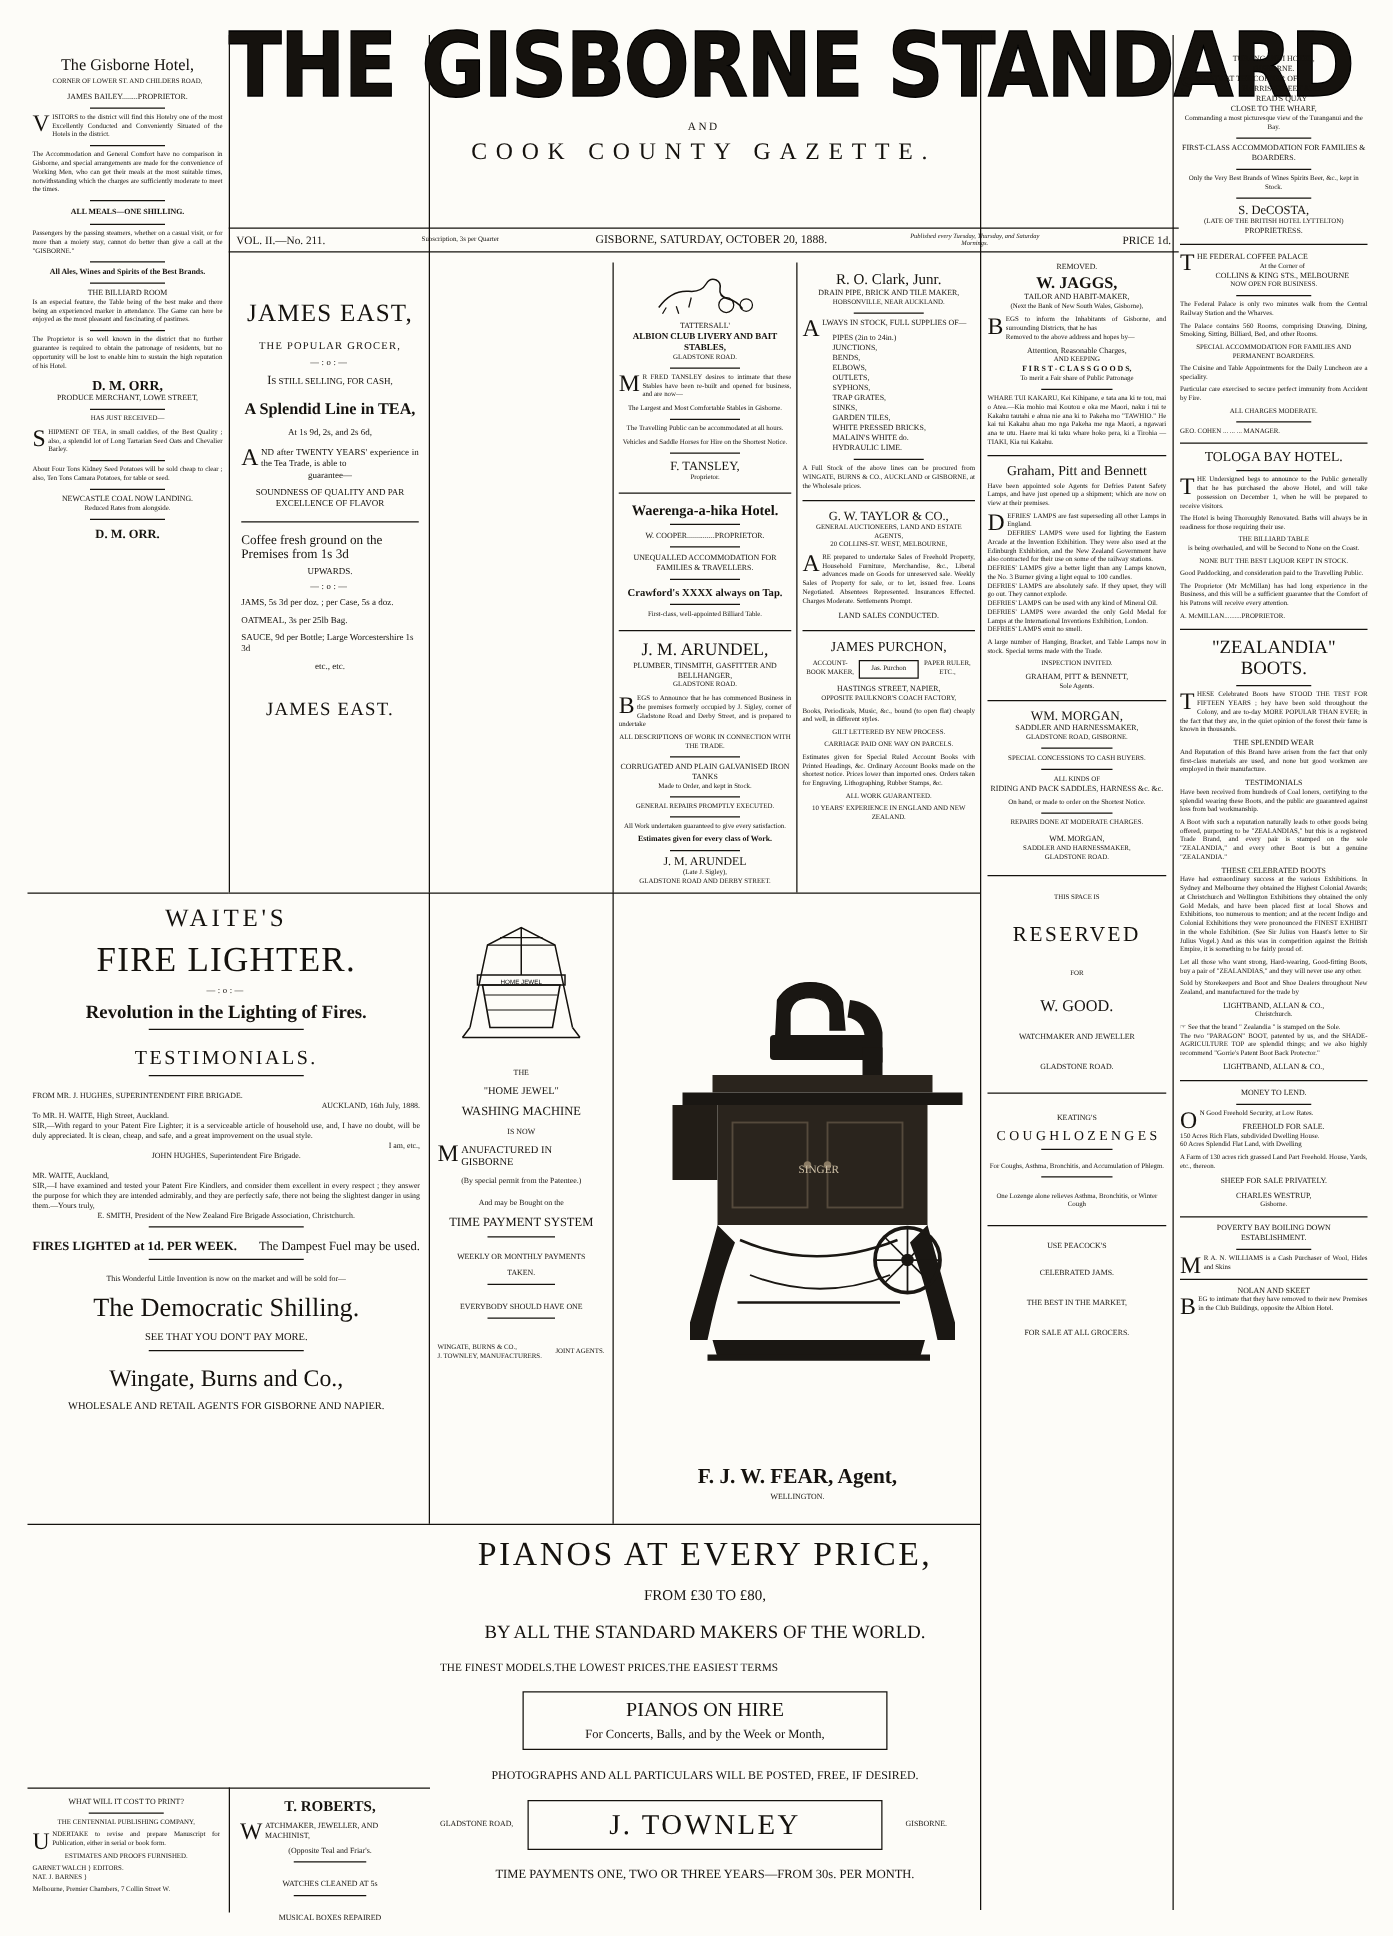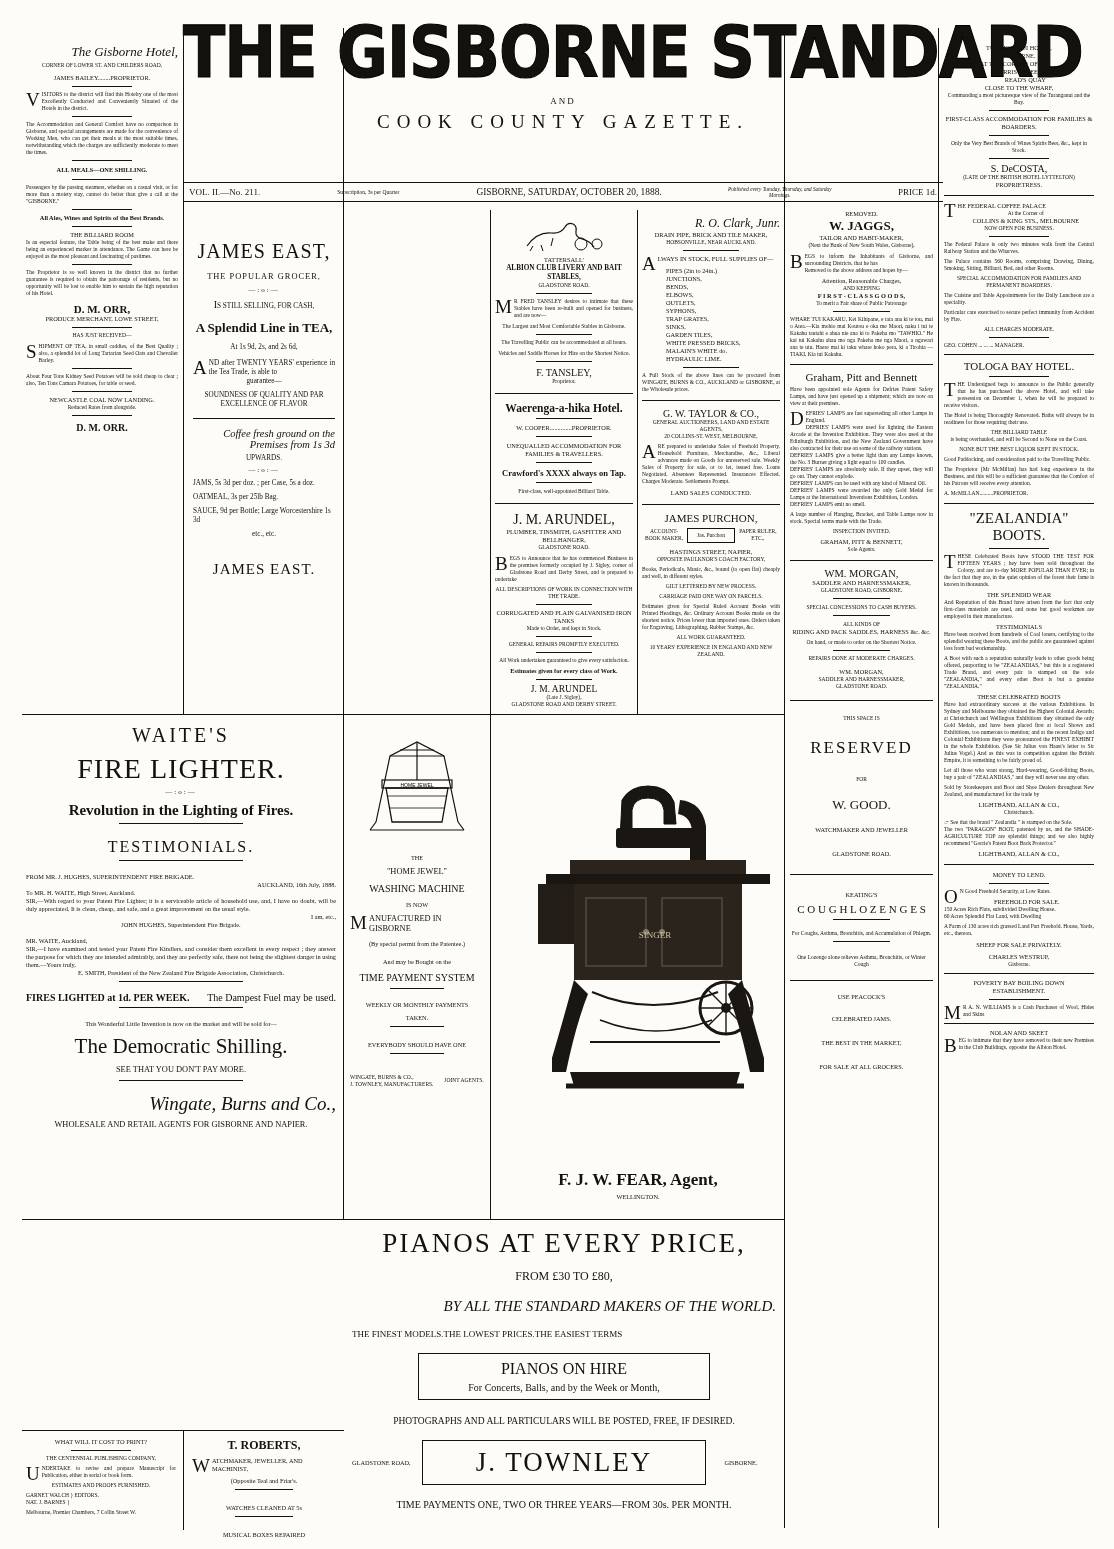--- a/index.html
+++ b/index.html
@@ -10,21 +10,21 @@
     position:relative;
     overflow:hidden;
     background:#fdfcf8;
   }
   .page{position:relative;width:1114px;height:1549px;padding:0;box-sizing:border-box;}
 
   
   .c{text-align:center;}
   .j{text-align:justify;}
   .b{font-weight:bold;}
-  .i{font-style:italic;text-align:right;}
+  .i{}
   .tiny{font-size:5.5px;line-height:7px;}
   .xs{font-size:6.3px;line-height:8px;}
   .s{font-size:7.2px;line-height:9px;}
   .m{font-size:8.4px;line-height:10.5px;}
   .lg{font-size:10px;line-height:12px;}
 
   .rule{border-top:1px solid #15120e;margin:3px 0;}
   .rule-short{border-top:1px solid #15120e;width:40%;margin:4px auto;}
   .hr-x{text-align:center;font-size:7px;letter-spacing:2px;margin:3px 0;}
 
@@ -552,21 +552,21 @@
       <div>THE LOWEST PRICES.</div>
       <div>THE EASIEST TERMS</div>
     </div>
     <div class="boxed" style="margin:14px 66px 0 66px;padding:6px 4px;">
       <div class="c" style="font-size:16px;">PIANOS ON HIRE</div>
       <div class="c" style="font-size:10px;margin-top:4px;">For Concerts, Balls, and by the Week or Month,</div>
     </div>
     <div class="c" style="font-size:9.5px;margin-top:16px;">PHOTOGRAPHS AND ALL PARTICULARS WILL BE POSTED, FREE, IF DESIRED.</div>
     <div style="display:flex;align-items:center;justify-content:space-between;margin-top:14px;">
       <div class="xs" style="width:70px;">GLADSTONE ROAD,</div>
-      <div class="boxed c" style="flex:1;padding:6px 0;font-size:27px;letter-spacing:2px;">J. TOWNLEY</div>
+      <div class="boxed c" style="flex:1;padding:6px 0;font-size:23px;letter-spacing:2px;">J. TOWNLEY</div>
       <div class="xs c" style="width:70px;">GISBORNE.</div>
     </div>
     <div class="c" style="font-size:10px;margin-top:14px;">TIME PAYMENTS ONE, TWO OR THREE YEARS—FROM 30s. PER MONTH.</div>
   </div>
 
   <div class="col" style="left:26px;top:1438px;width:150px;">
     <div class="c xs">WHAT WILL IT COST TO PRINT?</div>
     <div class="rule-short"></div>
     <div class="c tiny">THE CENTENNIAL PUBLISHING COMPANY,</div>
     <div class="j tiny" style="margin-top:3px;"><span class="dropcap">U</span><span>NDERTAKE to revise and prepare Manuscript for Publication, either in serial or book form.</span></div>

